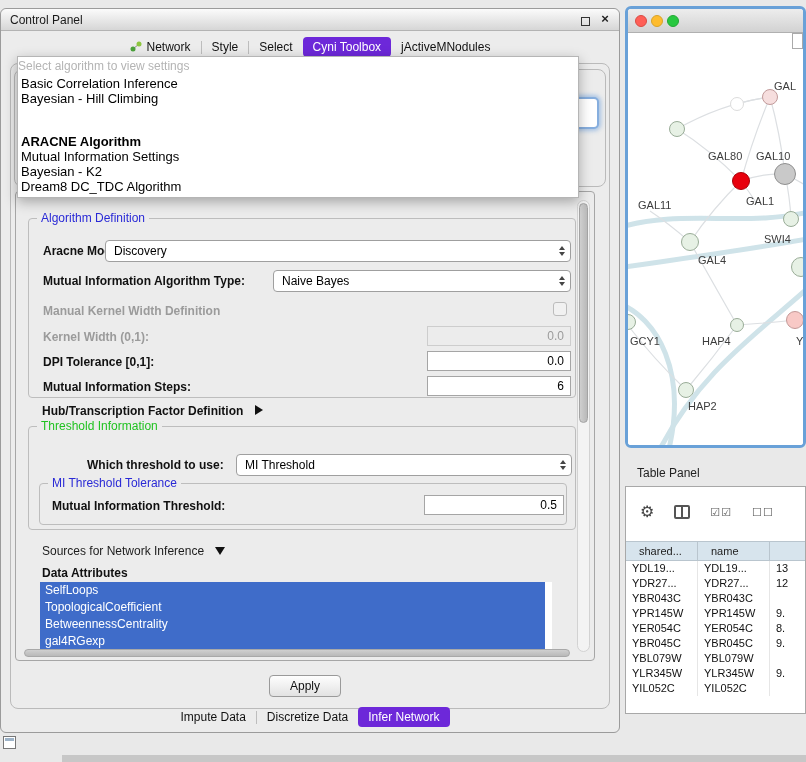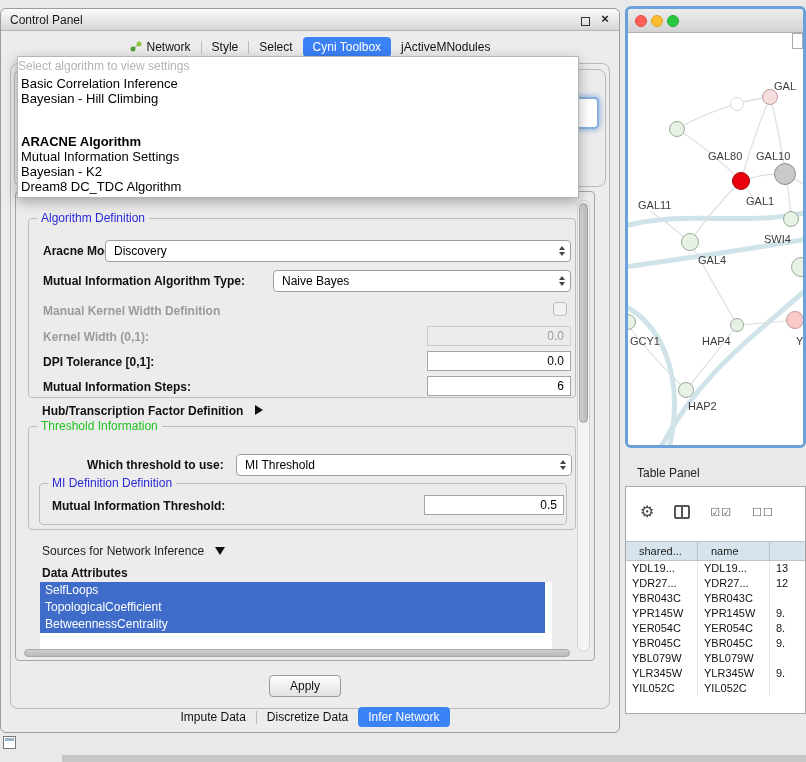--- a/index.html
+++ b/index.html
@@ -14,21 +14,21 @@
         border-radius:6px 6px 0 0; }
   #cp-title { position:absolute; left:9px; top:4px; font-size:12px; color:#1a1a1a; }
   .winbtn { position:absolute; top:2px; font-size:13px; color:#222; width:16px; text-align:center; }
   #float-btn { right:26px; top:5px; }
   .float-box { display:inline-block; width:9px; height:9px; border:1.5px solid #333; background:transparent; }
   #close-btn { right:6px; font-weight:bold; }
 
   
   .tabs { position:absolute; left:0; width:100%; display:flex; justify-content:center; align-items:center; }
   .tab { font-size:12px; color:#111; padding:3px 10px; display:flex; align-items:center; gap:5px; white-space:nowrap; }
-  .tab.active { background:#3b82f6; color:#fff; border-radius:4px; }
+  .tab.active { background:#6d28d9; color:#fff; border-radius:4px; }
   .tabsep { width:1px; height:13px; background:#bdbdbd; }
 
   .panelborder { position:absolute; border:1px solid #bababa; border-radius:8px; }
 
   
   #popup { position:absolute; left:16px; top:47px; width:562px; background:#fff;
         border:1px solid #b5b5b5; box-shadow:0 4px 12px rgba(0,0,0,.30); z-index:30; padding-bottom:3px; }
   .popup-header { text-align:left; color:#b4b4b4; font-size:12px; line-height:19px; }
   .popup-item { font-size:13px; line-height:15px; padding-left:3px; color:#000; }
   .popup-item.sel { font-weight:bold;margin-top:28px; }
@@ -225,36 +225,37 @@
       <span class="lbl" style="left:58px; top:31px;">Which threshold to use:</span>
       <div class="combo" style="left:207px; top:27px; width:336px;">
         <span>MI Threshold</span>
         <span class="arrows">
             <span class="tri-up"></span>
             <span class="tri-dn-s"></span>
           </span>
       </div>
 
       <div class="group inner" style="left:10px; top:56px; width:528px; height:42px;">
-        <span class="legend blue">MI Definition Definition</span>
+        <span class="legend blue">MI Threshold Tolerance</span>
         <span class="lbl" style="left:12px; top:15px;">Mutual Information Threshold:</span>
         <div class="field" style="left:384px; top:11px; width:140px;">0.5</div>
       </div>
     </div>
 
     <span class="lbl plain" style="left:26px; top:352px;">
       <span>Sources for Network Inference</span>
       <span class="tri-down" style="margin-left:8px;"></span>
     </span>
     <span class="lbl" style="left:26px; top:374px;">Data Attributes</span>
 
     <div class="list" style="left:24px; top:390px; width:512px; height:68px;">
       <div class="list-item">SelfLoops</div>
       <div class="list-item">TopologicalCoefficient</div>
       <div class="list-item">BetweennessCentrality</div>
+      <div class="list-item">gal4RGexp</div>
     </div>
 
     <div class="vscroll" style="right:4px; top:8px; height:452px;">
       <div class="vthumb" style="top:2px; height:220px;"></div>
     </div>
     <div class="hscroll-thumb" style="left:8px; right:24px; bottom:3px;"></div>
   </div>
 
   <div class="btn" style="left:268px; top:666px; width:72px; height:22px;">
     <span>Apply</span>

